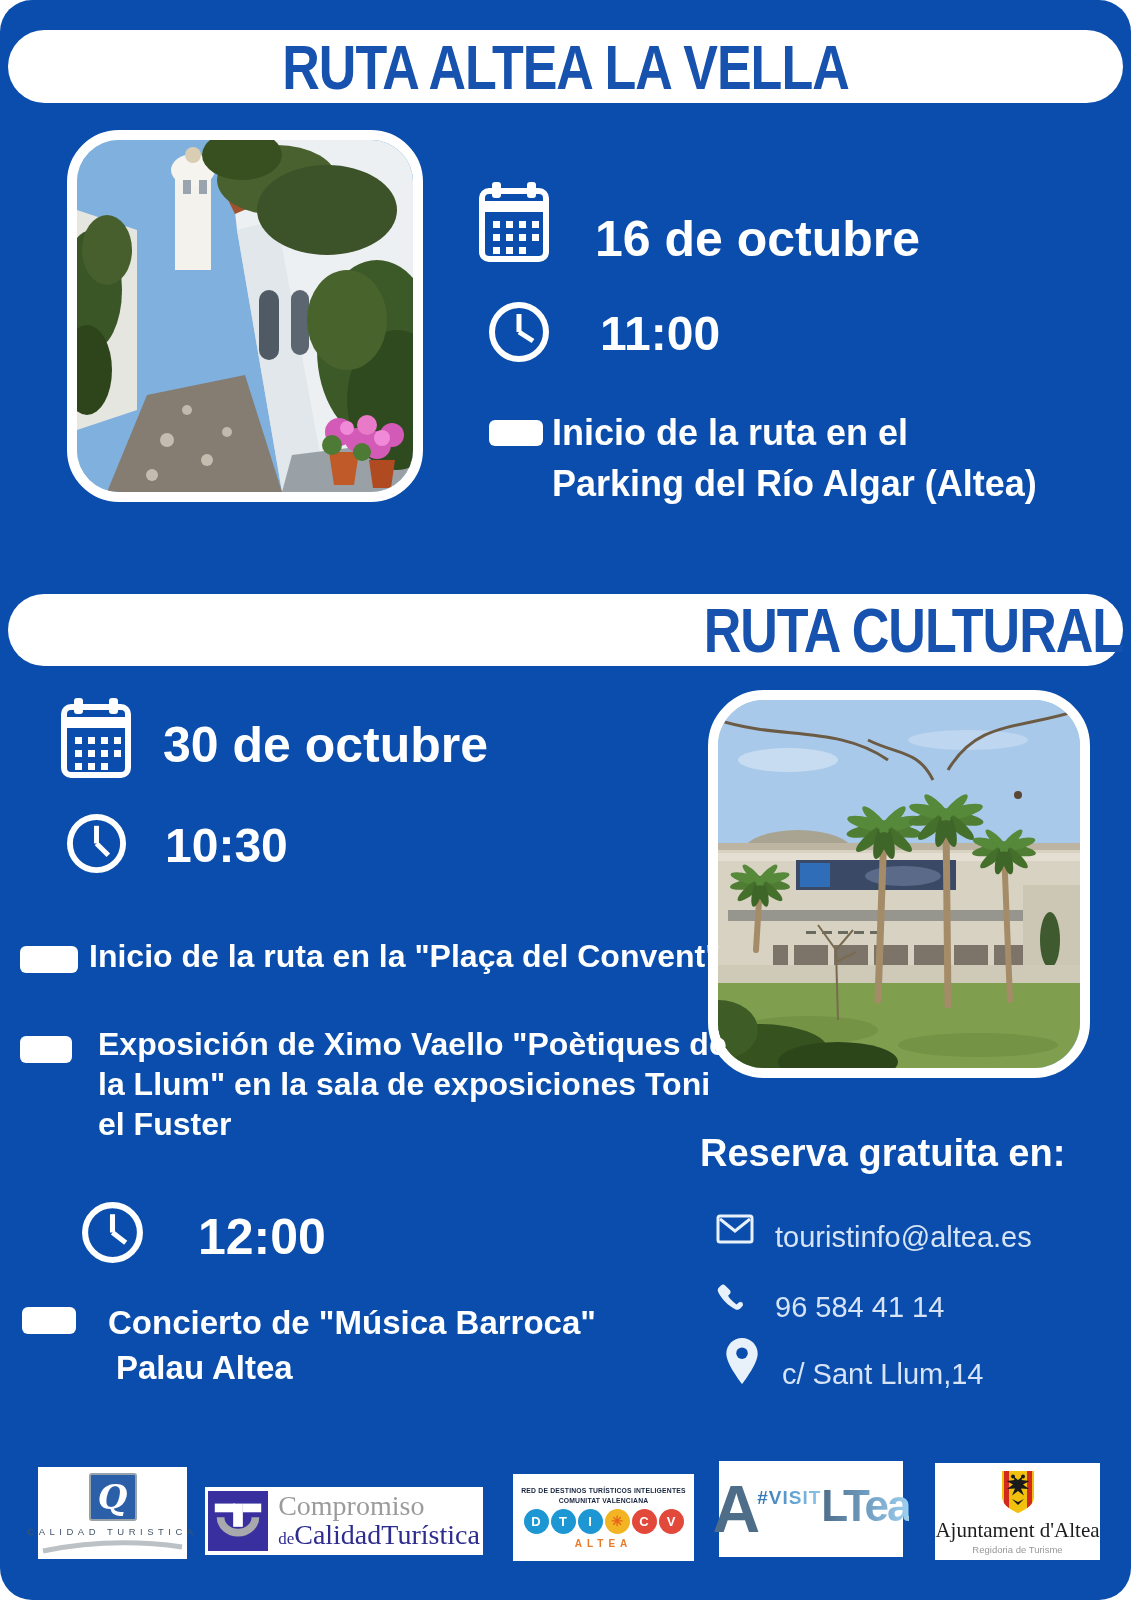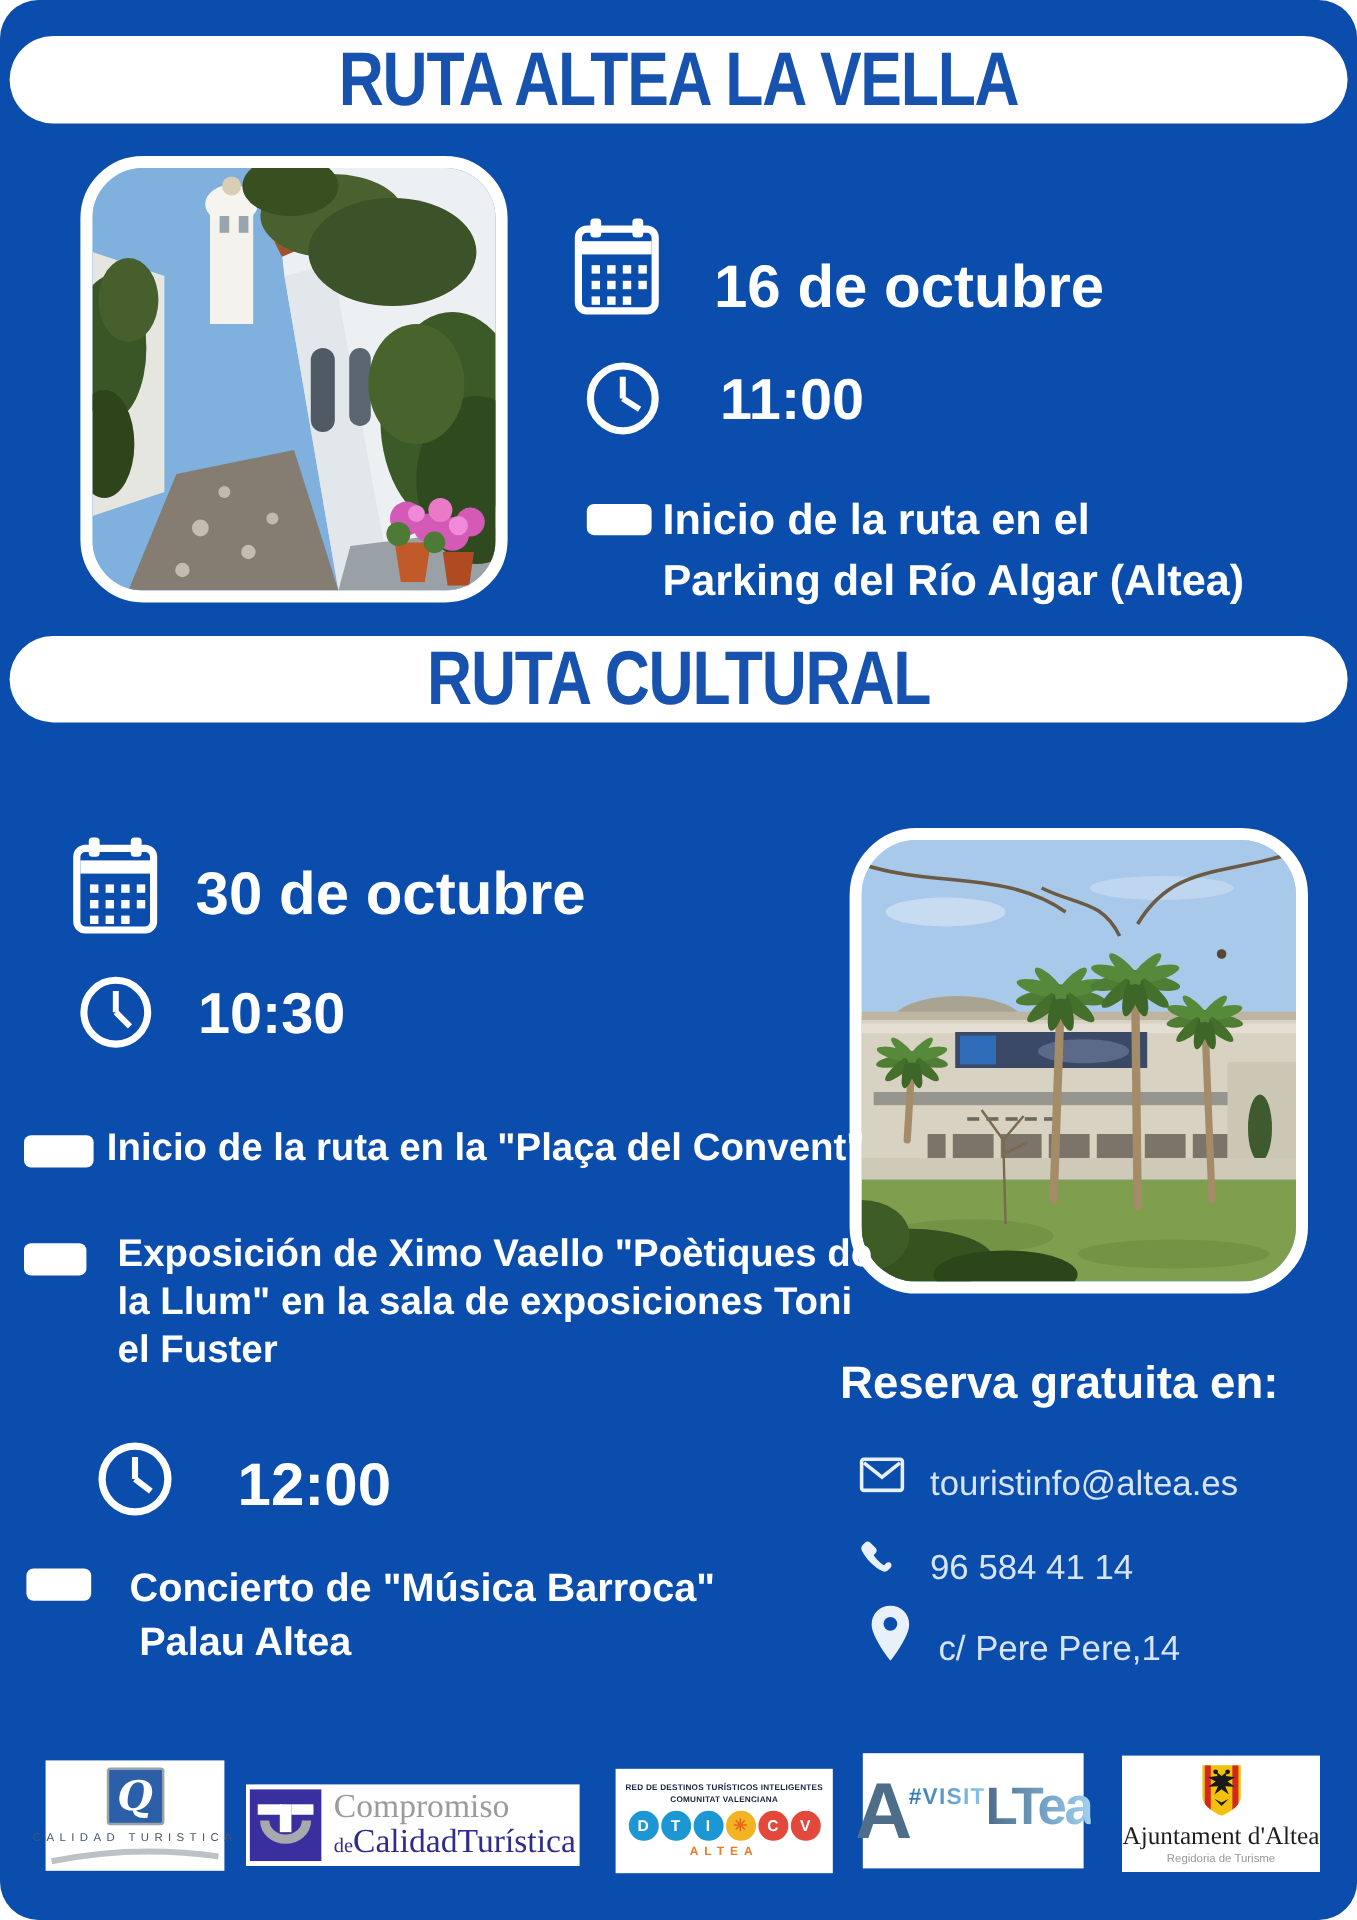--- a/index.html
+++ b/index.html
@@ -116,21 +116,21 @@
     <line x1="32" y1="32" x2="46" y2="41" stroke="#fff" stroke-width="5"></line>
   </svg>
   <div class="abs wtxt" style="left:600px;top:306px;font-size:48px;">11:00</div>
 
   <div class="abs bullet" style="left:489px;top:420px;width:54px;height:26px;"></div>
   <div class="abs wtxt" style="left:552px;top:407px;font-size:36px;line-height:51px;">
     <div>Inicio de la ruta en el</div>
     <div>Parking del Río Algar (Altea)</div>
   </div>
 
-  <div class="abs pill" style="left:8px;top:530px;width:1115px;height:72px;">
+  <div class="abs pill" style="left:8px;top:594px;width:1115px;height:72px;justify-content:flex-end;">
     <span class="pill-text">RUTA CULTURAL</span>
   </div>
 
   <svg class="abs" style="left:58px;top:696px;" width="76" height="84" viewBox="0 0 72 84">
     <rect x="14" y="2" width="9" height="16" rx="3" fill="#fff"></rect>
     <rect x="49" y="2" width="9" height="16" rx="3" fill="#fff"></rect>
     <rect x="4" y="11" width="64" height="68" rx="7" fill="none" stroke="#fff" stroke-width="6"></rect>
     <rect x="7" y="21" width="58" height="11" fill="#fff"></rect>
     <g fill="#fff">
       <rect x="15" y="41" width="7" height="7"></rect>
@@ -263,21 +263,21 @@
   <svg class="abs" style="left:714px;top:1274px;" width="40" height="44" viewBox="0 0 32 32">
     <path d="M22.8 21.4c-.9-.9-2.4-.9-3.3 0l-1.3 1.3c-2.3-1.2-5.6-4.5-6.9-6.9l1.3-1.3c.9-.9.9-2.4 0-3.3L8.9 7.5c-.9-.9-2.4-.9-3.3 0L3.9 9.2c-1 1-1.2 2.5-.5 3.8 2.7 5.4 8.1 10.9 13.6 13.6 1.3.7 2.8.5 3.8-.5l1.7-1.7c.9-.9.9-2.4 0-3.3l-2.7-2.7z" fill="#E8F1FA"></path>
   </svg>
   <div class="abs contact" style="left:775px;top:1281px;">96 584 41 14</div>
 
   <svg class="abs" style="left:726px;top:1338px;" width="32" height="46" viewBox="0 0 30 44">
     <path d="M15 0 C6.7 0 0 6.7 0 15 c0 10 15 29 15 29 s15 -19 15 -29 C30 6.7 23.3 0 15 0 z" fill="#E8F1FA"></path>
     <circle cx="15" cy="14.5" r="5.5" fill="#0A4DAC"></circle>
   </svg>
   <div class="abs contact" style="left:782px;top:1344px;line-height:41px;">
-    <div>c/ Pere Pere,14</div>
+    <div>c/ Sant Llum,14</div>
   </div>
 
   <div class="abs logo" style="left:38px;top:1467px;width:149px;height:92px;flex-direction:column;">
     <div class="q-square" style="margin-top:2px;">
       <span class="q-glyph">Q</span>
     </div>
     <div class="calidad-caption">CALIDAD TURISTICA</div>
     <svg width="145" height="18" viewBox="0 0 145 18">
       <path d="M3 14 Q72 0 142 10" fill="none" stroke="#BCC1C5" stroke-width="5"></path>
     </svg>

